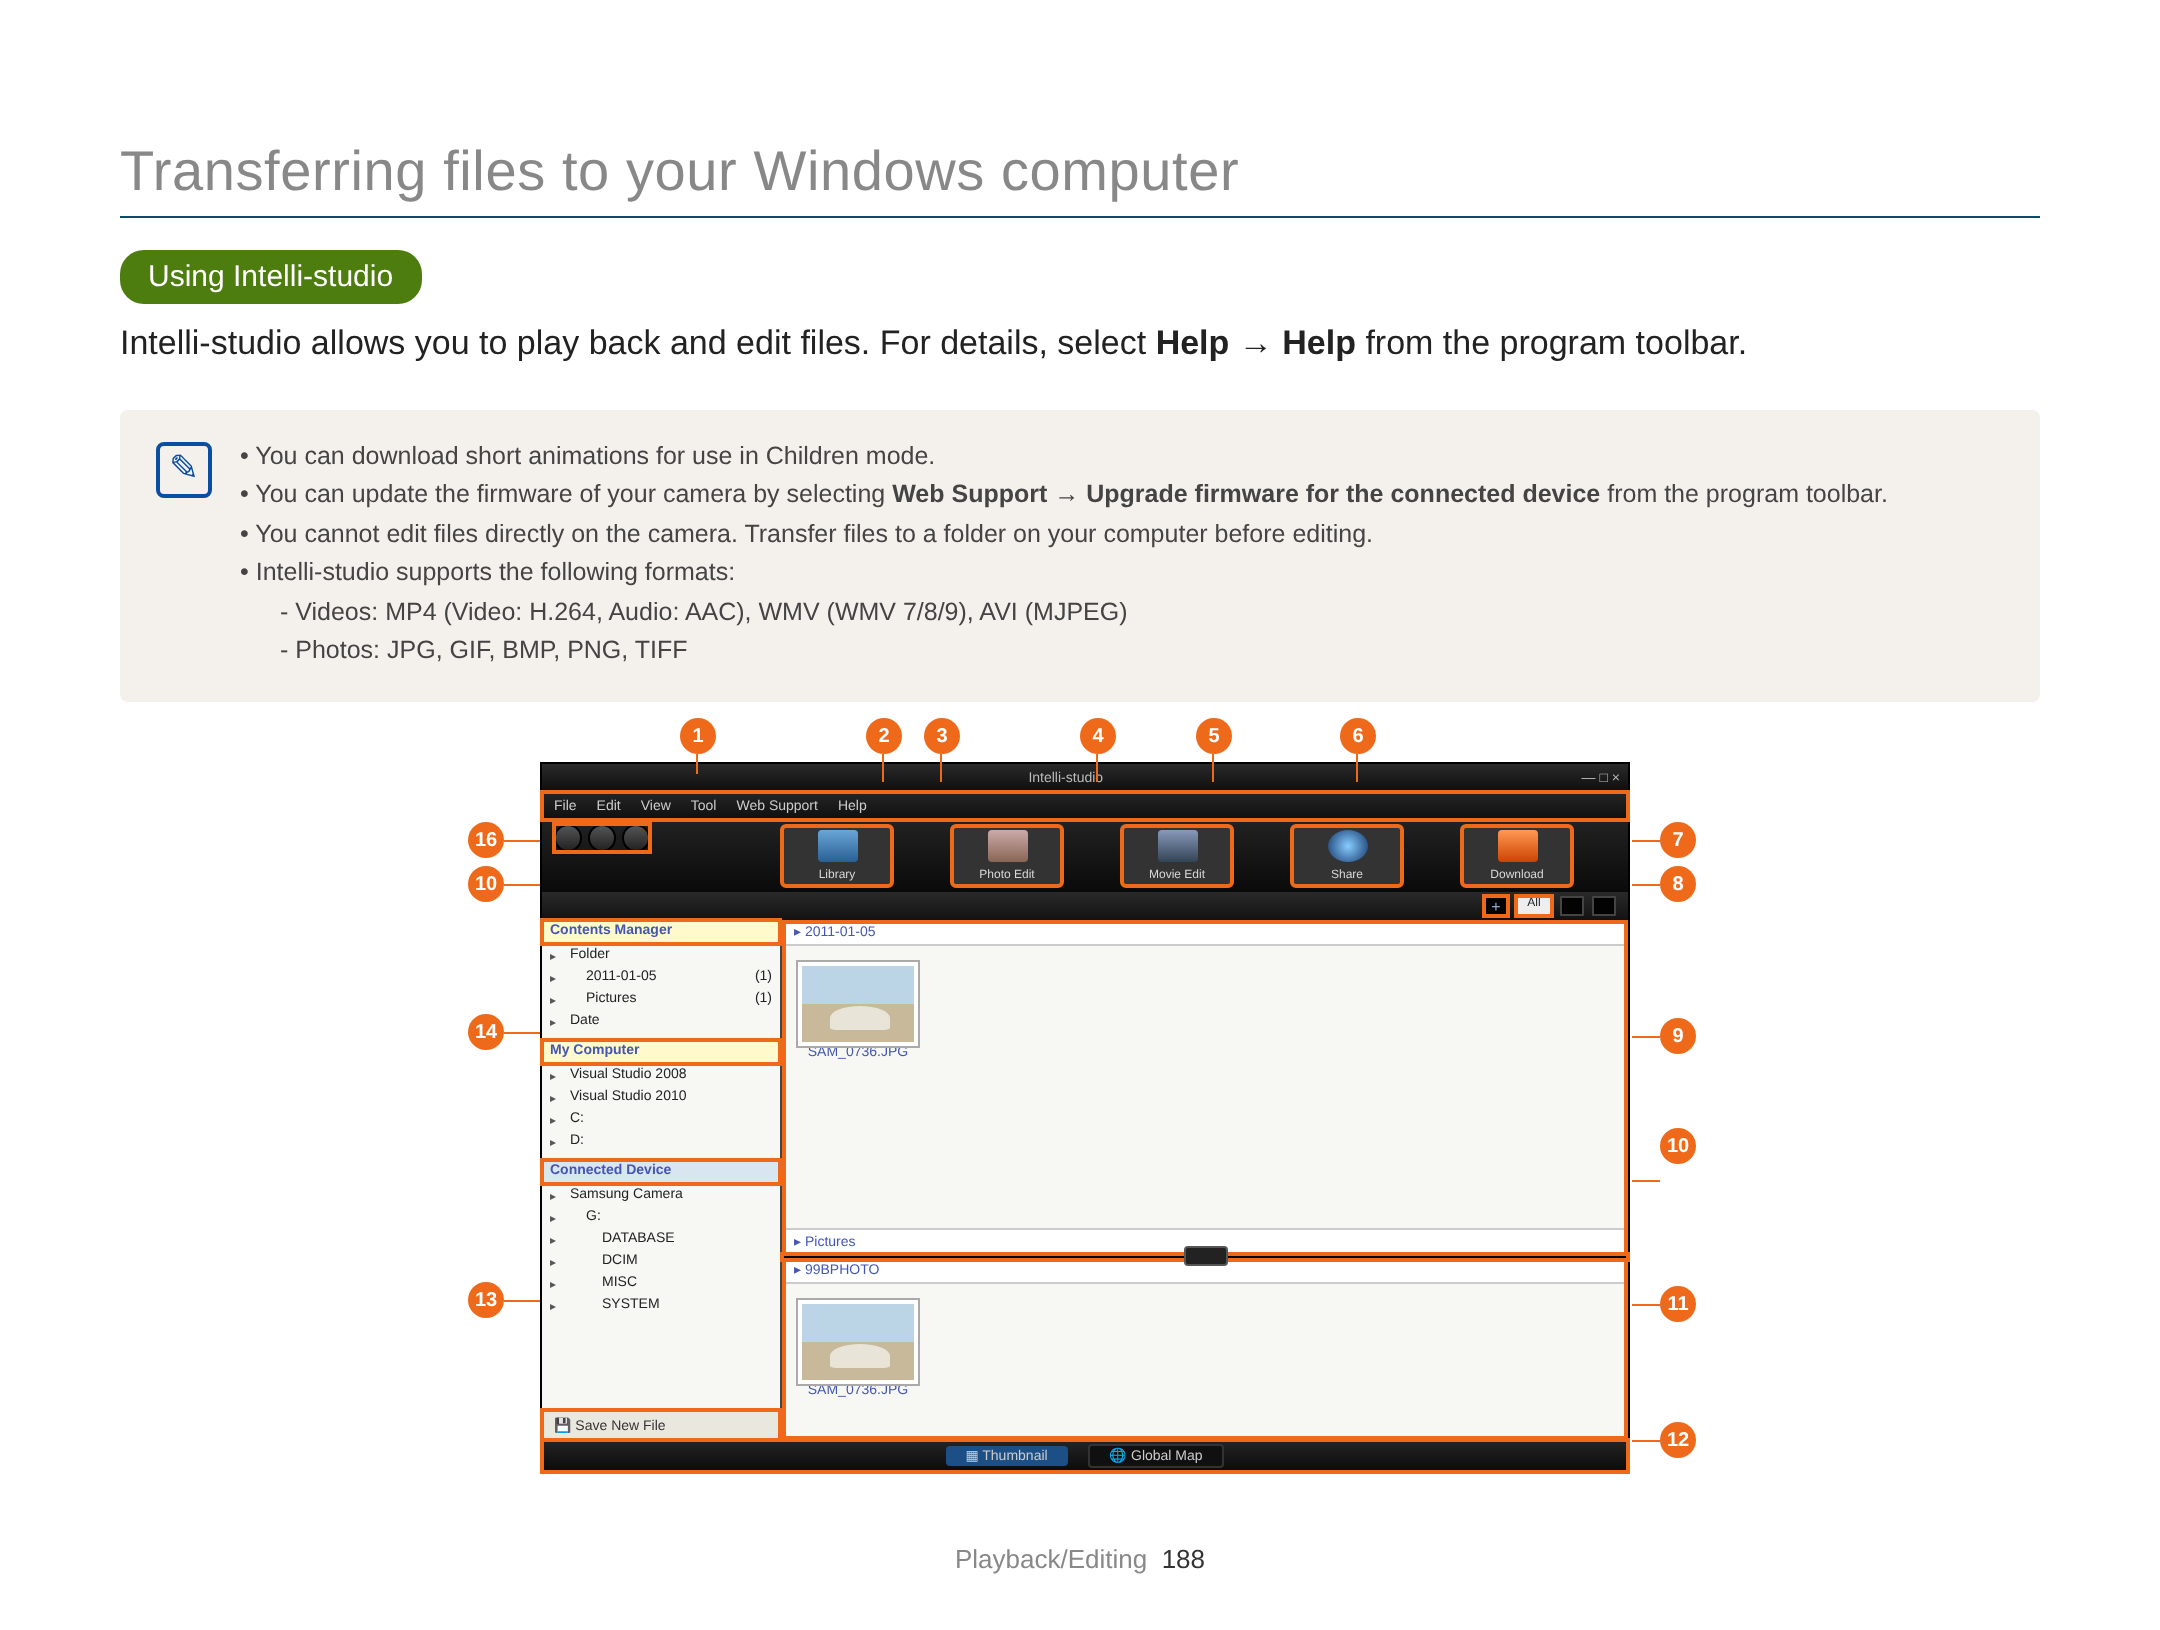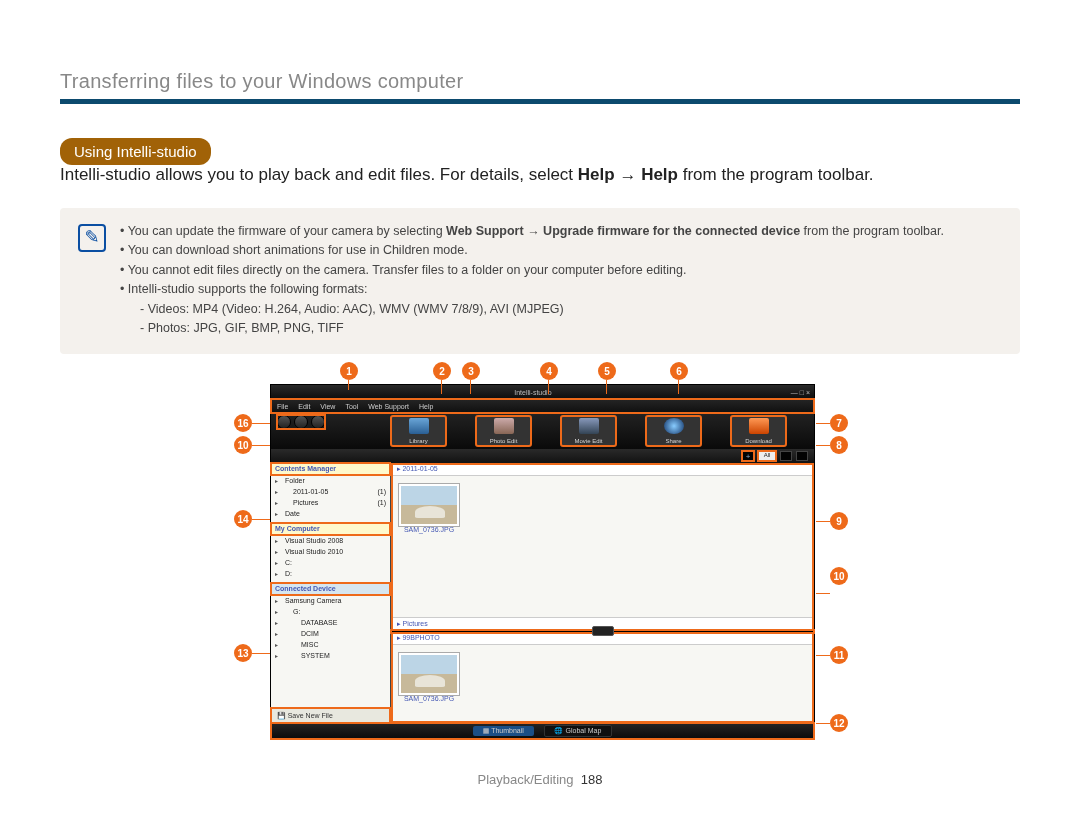--- a/index.html
+++ b/index.html
@@ -7,35 +7,36 @@
     width: 1080px;
     height: 815px;
     font-family: Arial, Helvetica, sans-serif;
     background: #fff;
     color: #222;
     position: relative;
     padding: 70px 60px 30px 60px;
     font-size: 13px;
   }
   .page-title {
-    font-size: 20px;
+    font-size: 28px;
     font-weight: 300;
     color: #888;
     letter-spacing: 0.3px;
-    border-bottom: 5px solid #0c4a6e;
+    border-bottom: 1px solid #0c4a6e;
     padding-bottom: 6px;
-    margin-bottom: 34px;
+    margin-bottom: 16px;
   }
   .pill {
     display: inline-block;
-    background: #a16207;
+    background: #4d7c0f;
     color: #fff;
     font-size: 15px;
     padding: 5px 14px;
     border-radius: 12px;
+    margin-bottom: 10px;
   }
   .intro { font-size: 17px; margin-bottom: 23px; }
   .intro b { font-weight: bold; }
   .arrow { font-family: sans-serif; }
   .note-box {
     background: #f4f1ed;
     border-radius: 4px;
     padding: 14px 18px 16px 18px;
     display: flex;
     gap: 14px;
@@ -228,28 +229,28 @@
   <span>Intelli-studio allows you to play back and edit files. For details, select </span>
   <b>Help</b>
   <span class="arrow"> → </span>
   <b>Help</b>
   <span> from the program toolbar.</span>
 </p>
 
 <div class="note-box">
   <div class="note-icon">✎</div>
   <ul class="note-list">
+    <li>You can download short animations for use in Children mode.</li>
     <li>
       <span>You can update the firmware of your camera by selecting </span>
       <b>Web Support</b>
       <span class="arrow"> → </span>
       <b>Upgrade firmware for the connected device</b>
       <span> from the program toolbar.</span>
     </li>
-    <li>You can download short animations for use in Children mode.</li>
     <li>You cannot edit files directly on the camera. Transfer files to a folder on your computer before editing.</li>
     <li>
       <span>Intelli-studio supports the following formats:</span>
       <ul class="note-sub">
         <li>Videos: MP4 (Video: H.264, Audio: AAC), WMV (WMV 7/8/9), AVI (MJPEG)</li>
         <li>Photos: JPG, GIF, BMP, PNG, TIFF</li>
       </ul>
     </li>
   </ul>
 </div>

